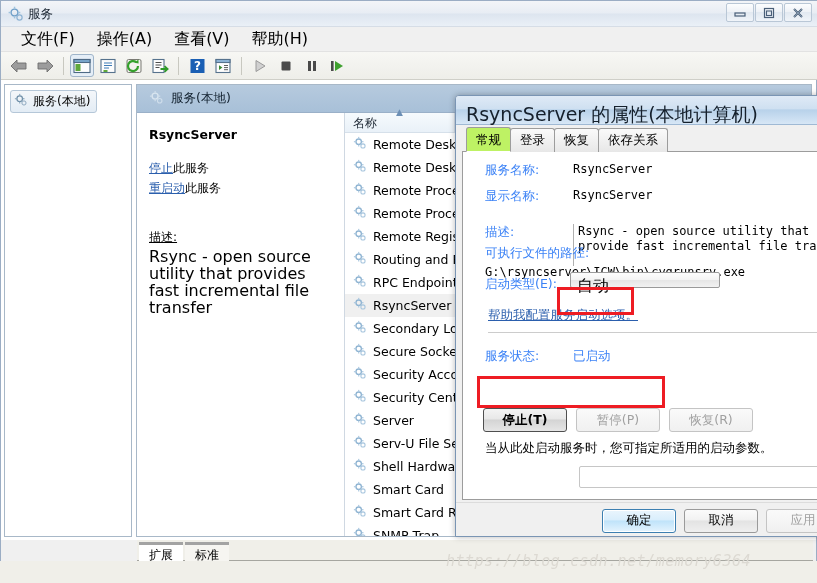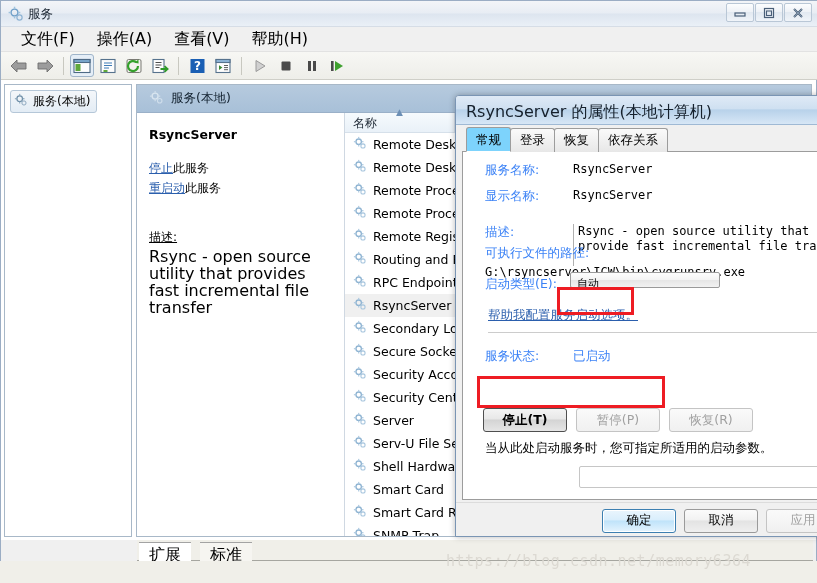--- a/index.html
+++ b/index.html
@@ -165,84 +165,85 @@
     border: 1px solid #b8b8b8; border-radius: 2px;
   }
 
   
   .bottom-tabs {
     position: absolute; left: 136px; top: 539px; width: 676px; height: 22px;
     background: #f0efe9;
   }
   .btab {
     position: absolute; top: 2px; height: 19px;
-    font-size: 16px; color: #000;
+    font-size: 12px; color: #000;
     padding: 2px 10px 0 10px;
-    border-top: 1px solid #a3a3a3; 
+    border-top: 3px solid #a3a3a3; 
     background: #ffffff;
   }
   .btab.b1 { left: 2px; }
-  .btab.b2 { left: 63px; background: #f6f5f1; }
+  .btab.b2 { left: 48px; background: #f6f5f1; }
   .tabline {
     position: absolute; left: 0; top: 20px; width: 676px; height: 1px; background: #a6a6a0;
   }
 
   
   .status-strip {
     position: absolute; left: 0; top: 561px; width: 817px; height: 22px;
     background: #f0efe9;
   }
 
   
   .watermark {
     position: absolute; left: 446px; top: 552px;
     font-family: "DejaVu Sans Mono", "Liberation Mono", monospace;
     font-size: 15px; color: #dcd9d2;
     letter-spacing: 0.5px;
     white-space: nowrap;
     pointer-events: none;
+    font-style: italic;
   }
 
   
   .dlg {
     position: absolute; left: 455px; top: 95px; width: 392px; height: 442px;
     background: #f0f0f0;
     border: 1px solid #7a95b4;
     border-radius: 4px 4px 0 0;
     box-shadow: 0 0 6px rgba(0,0,0,0.28);
     overflow: hidden;
   }
   .dlg-title {
     position: absolute; left: 0; top: 0; width: 392px; height: 29px;
     background: linear-gradient(to bottom,#dfeaf6 0%, #cfe0f1 45%, #b8d2ea 50%, #d7e7f6 100%);
     border-bottom: 1px solid #9fb9d4;
   }
   .dlg-title-text {
     position: absolute; left: 10px; top: 6px;
-    font-size: 16px; color: #15202c;
+    font-size: 19px; color: #15202c;
   }
   .dlg-inner {
     position: absolute; left: 6px; top: 32px; width: 380px; height: 372px;
   }
   .tabstrip {
     position: absolute; left: 0; top: 0; width: 380px; height: 24px;
     border-bottom: 1px solid #9c9c9c;
     display: flex; align-items: flex-end; padding-left: 4px;
   }
   .dtab {
     font-size: 12.5px; color: #000;
     padding: 3px 9px 3px 9px;
     border: 1px solid #9c9c9c; border-bottom: none;
     background: linear-gradient(to bottom,#fafafa,#e7e7e7);
     margin-right: -1px;
     border-radius: 3px 3px 0 0;
     position: relative; top: 1px;
   }
   .dtab.active {
-    background: #7dd3fc;
+    background: #bef264;
     height: 25px; top: 1px;
     border-bottom: 1px solid #ffffff;
     z-index: 3;
     padding-top: 4px;
   }
   .tabpane {
     position: absolute; left: 0; top: 24px; width: 380px; height: 348px;
     background: #ffffff;
     border: 1px solid #9c9c9c; border-top: none;
     padding: 12px 0 0 0;
@@ -259,21 +260,21 @@
     border-left: 1px solid #b0b0b0;
     padding-left: 4px;
     font-family: "DejaVu Sans Mono", "Liberation Mono", monospace;
     font-size: 12px; line-height: 15px; color: #000;
     overflow: hidden;
   }
   .combo {
     position: absolute; left: 107px; top: 120px; width: 150px; height: 16px;
     background: linear-gradient(to bottom,#fdfdfd 0%, #f4f4f4 48%, #e6e6e6 52%, #f2f2f2 100%);
     border: 1px solid #9a9a9a; border-radius: 2px;
-    font-size: 11px; color: #000;
+    font-size: 16px; color: #000;
     padding: 3px 0 0 6px;
   }
   .hlink {
     position: absolute; left: 25px; top: 155px;
     color: #2b5fad; text-decoration: underline; font-size: 12.5px;
   }
   .hr {
     position: absolute; left: 25px; top: 180px; width: 345px; height: 1px;
     background: #cccccc;
   }

